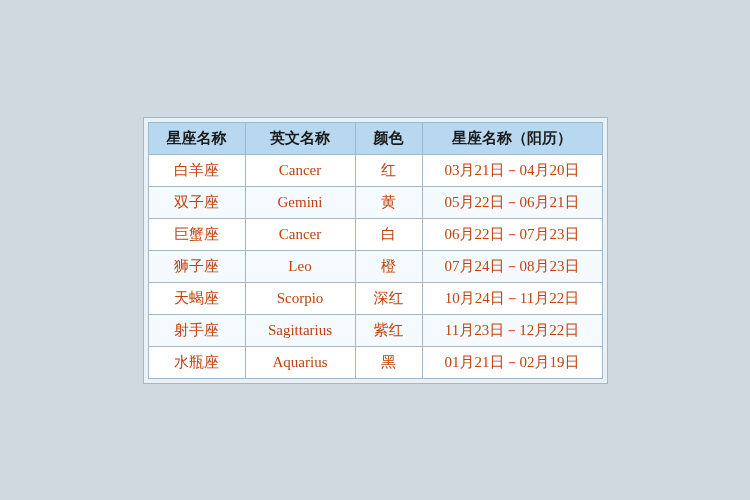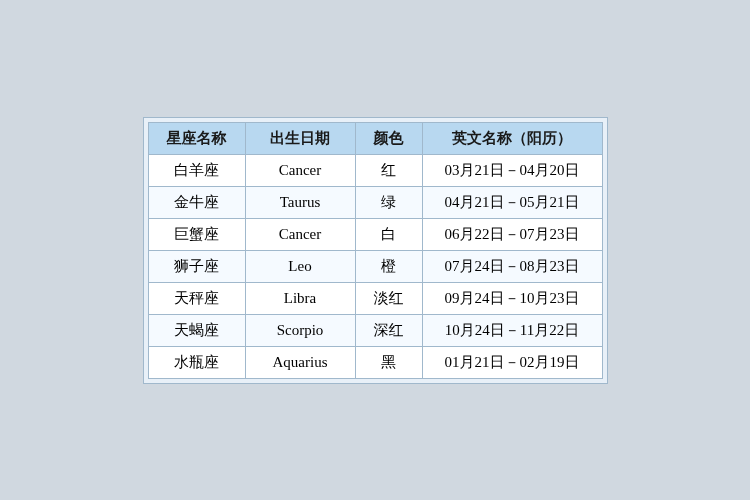--- a/index.html
+++ b/index.html
@@ -27,21 +27,21 @@
     table {
       border-collapse: collapse;
       background-color: #ffffff;
     }
 
     th, td {
       border: 1px solid #a0b8cc;
       padding: 6px 18px;
       text-align: center;
       font-size: 15px;
-      color: #000000;
+      color: #c2410c;
       white-space: nowrap;
     }
 
     thead tr {
       background-color: #b8d8f0;
     }
 
     thead th {
       font-weight: bold;
       font-size: 15px;
@@ -62,61 +62,61 @@
     .col-date    { min-width: 180px; }
   </style>
 </head>
 <body>
 
 <div class="table-container">
   <table>
     <thead>
       <tr>
         <th class="col-chinese">星座名称</th>
-        <th class="col-english">出生日期</th>
+        <th class="col-english">英文名称</th>
         <th class="col-color">颜色</th>
-        <th class="col-date">英文名称（阳历）</th>
+        <th class="col-date">星座名称（阳历）</th>
       </tr>
     </thead>
     <tbody id="table-body">
     <tr>
           <td>白羊座</td>
           <td>Cancer</td>
           <td>红</td>
           <td>03月21日－04月20日</td>
         </tr>
         <tr>
-          <td>金牛座</td>
-          <td>Taurus</td>
-          <td>绿</td>
-          <td>04月21日－05月21日</td>
+          <td>双子座</td>
+          <td>Gemini</td>
+          <td>黄</td>
+          <td>05月22日－06月21日</td>
         </tr>
         <tr>
           <td>巨蟹座</td>
           <td>Cancer</td>
           <td>白</td>
           <td>06月22日－07月23日</td>
         </tr>
         <tr>
           <td>狮子座</td>
           <td>Leo</td>
           <td>橙</td>
           <td>07月24日－08月23日</td>
         </tr>
         <tr>
-          <td>天秤座</td>
-          <td>Libra</td>
-          <td>淡红</td>
-          <td>09月24日－10月23日</td>
-        </tr>
-        <tr>
           <td>天蝎座</td>
           <td>Scorpio</td>
           <td>深红</td>
           <td>10月24日－11月22日</td>
+        </tr>
+        <tr>
+          <td>射手座</td>
+          <td>Sagittarius</td>
+          <td>紫红</td>
+          <td>11月23日－12月22日</td>
         </tr>
         <tr>
           <td>水瓶座</td>
           <td>Aquarius</td>
           <td>黑</td>
           <td>01月21日－02月19日</td>
         </tr>
       </tbody>
   </table>
 </div>

